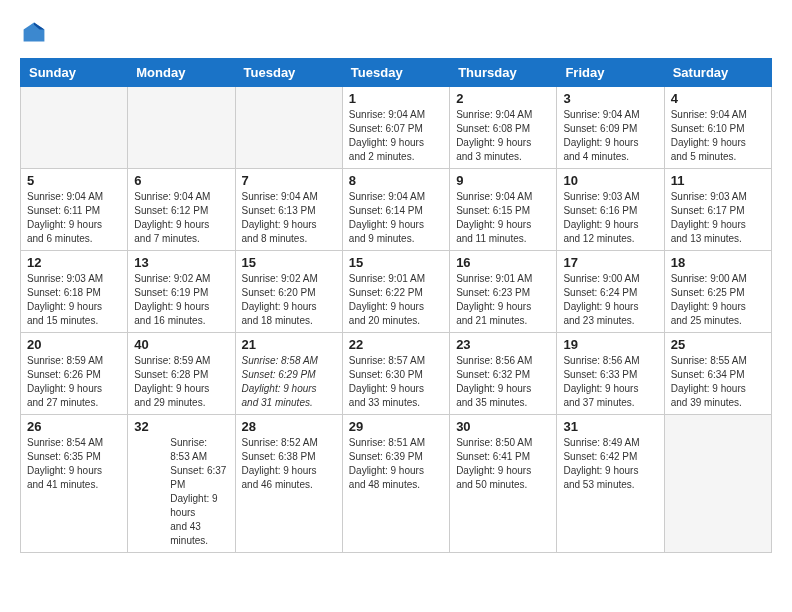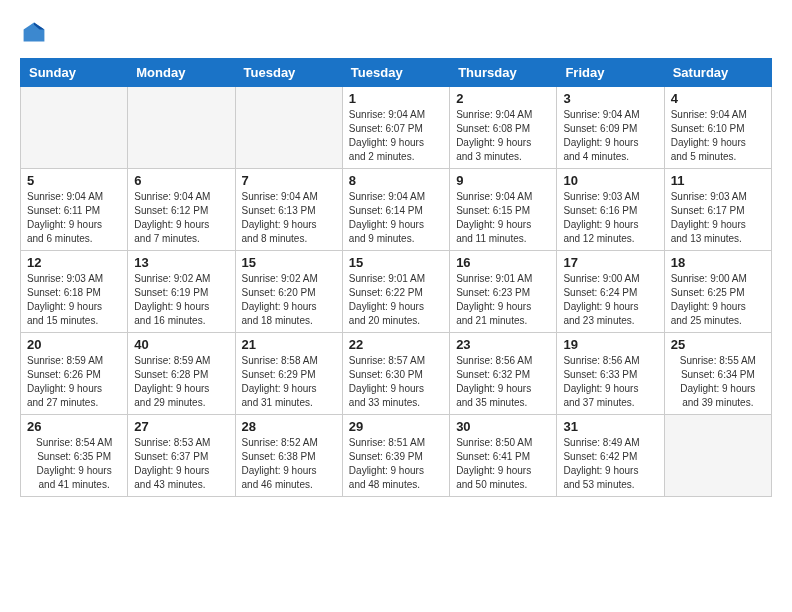--- a/index.html
+++ b/index.html
@@ -268,21 +268,21 @@
         </td>
         <td>
           <span class="day-number">40</span>
           <div class="day-info" style="white-space: pre-line;">Sunrise: 8:59 AM
 Sunset: 6:28 PM
 Daylight: 9 hours
 and 29 minutes.</div>
         </td>
         <td>
           <span class="day-number">21</span>
-          <div class="day-info" style="white-space: pre-line;">Sunrise: 8:58 AM
+          <div class="day-info" style="white-space: pre-line; font-style: italic;">Sunrise: 8:58 AM
 Sunset: 6:29 PM
 Daylight: 9 hours
 and 31 minutes.</div>
         </td>
         <td>
           <span class="day-number">22</span>
           <div class="day-info" style="white-space: pre-line;">Sunrise: 8:57 AM
 Sunset: 6:30 PM
 Daylight: 9 hours
 and 33 minutes.</div>
@@ -296,37 +296,37 @@
         </td>
         <td>
           <span class="day-number">19</span>
           <div class="day-info" style="white-space: pre-line;">Sunrise: 8:56 AM
 Sunset: 6:33 PM
 Daylight: 9 hours
 and 37 minutes.</div>
         </td>
         <td>
           <span class="day-number">25</span>
-          <div class="day-info" style="white-space: pre-line; text-align: center;">Sunrise: 8:55 AM
+          <div class="day-info" style="white-space: pre-line;">Sunrise: 8:55 AM
 Sunset: 6:34 PM
 Daylight: 9 hours
 and 39 minutes.</div>
         </td>
       </tr>
       <tr>
         <td>
           <span class="day-number">26</span>
-          <div class="day-info" style="white-space: pre-line; text-align: center;">Sunrise: 8:54 AM
+          <div class="day-info" style="white-space: pre-line;">Sunrise: 8:54 AM
 Sunset: 6:35 PM
 Daylight: 9 hours
 and 41 minutes.</div>
         </td>
         <td>
-          <span class="day-number">27</span>
-          <div class="day-info" style="white-space: pre-line;">Sunrise: 8:53 AM
+          <span class="day-number">32</span>
+          <div class="day-info" style="white-space: pre-line; margin-left: 36px;">Sunrise: 8:53 AM
 Sunset: 6:37 PM
 Daylight: 9 hours
 and 43 minutes.</div>
         </td>
         <td>
           <span class="day-number">28</span>
           <div class="day-info" style="white-space: pre-line;">Sunrise: 8:52 AM
 Sunset: 6:38 PM
 Daylight: 9 hours
 and 46 minutes.</div>

